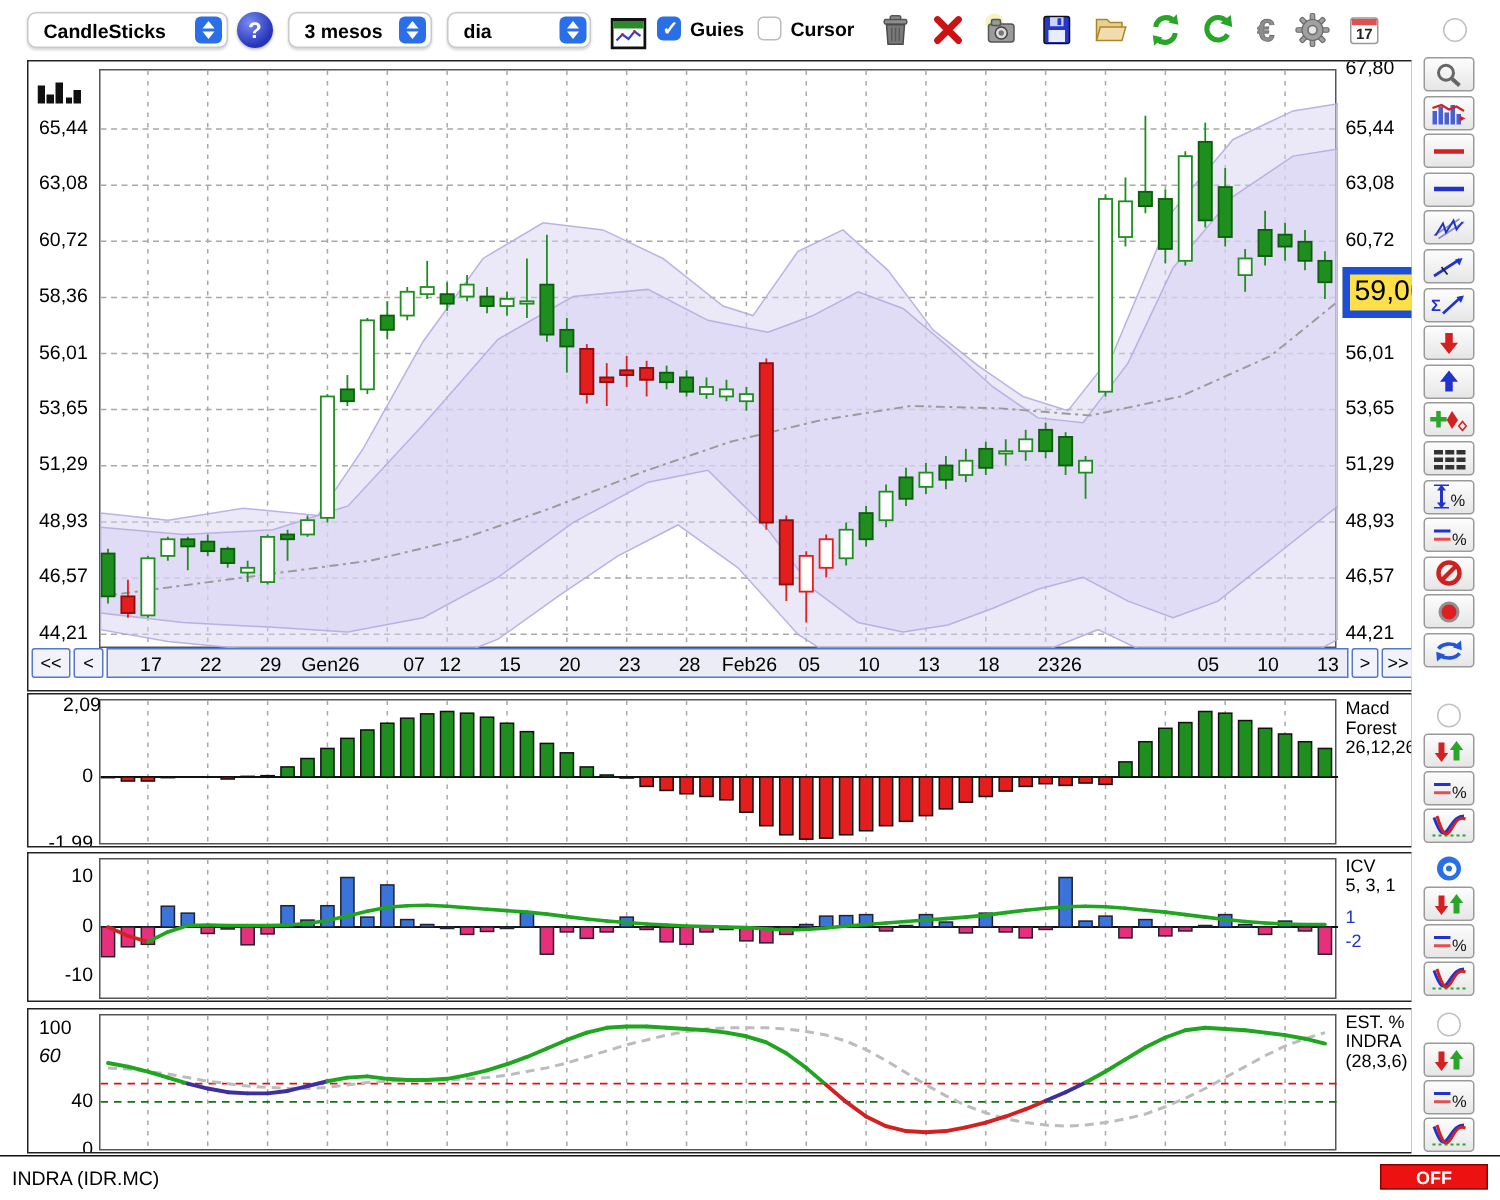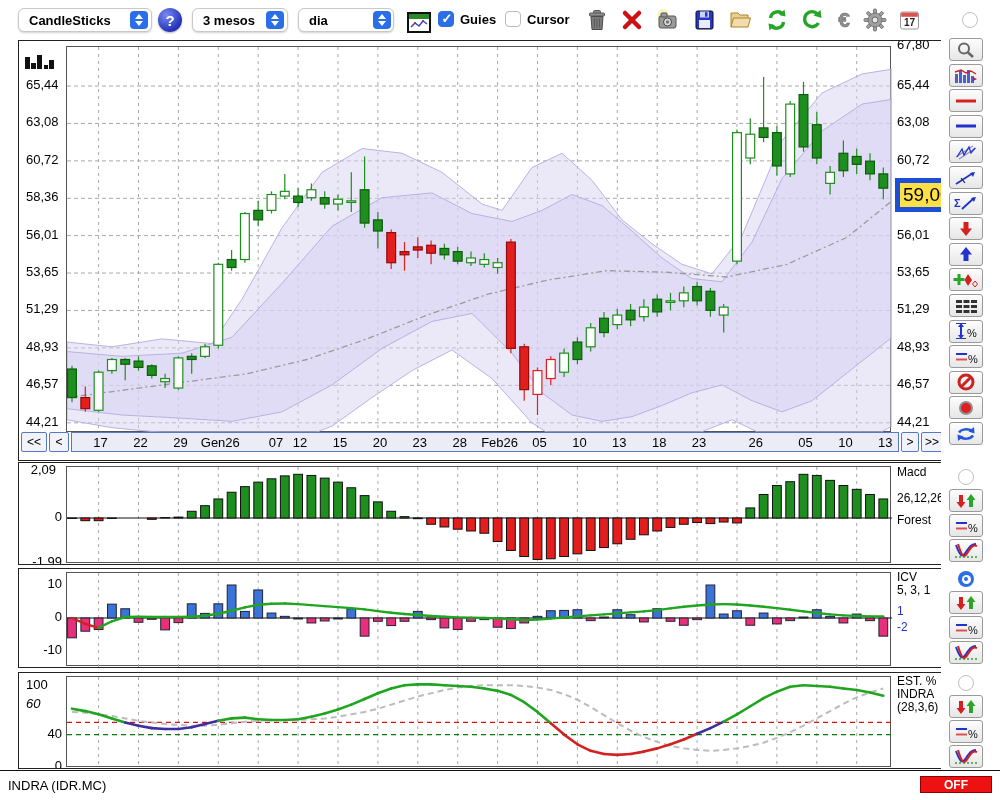--- a/index.html
+++ b/index.html
@@ -357,21 +357,21 @@
         <div class="tick" style="left: 246px;">15</div>
         <div class="tick" style="left: 285.9px;">20</div>
         <div class="tick" style="left: 325.8px;">23</div>
         <div class="tick" style="left: 365.7px;">28</div>
         <div class="tick" style="left: 405.6px;">Feb26</div>
         <div class="tick" style="left: 445.5px;">05</div>
         <div class="tick" style="left: 485.4px;">10</div>
         <div class="tick" style="left: 525.3px;">13</div>
         <div class="tick" style="left: 565.2px;">18</div>
         <div class="tick" style="left: 605.1px;">23</div>
-        <div class="tick" style="left: 647px; text-align: right;">26</div>
+        <div class="tick" style="left: 620px;">26</div>
         <div class="tick" style="left: 711.5px;">05</div>
         <div class="tick" style="left: 751.4px;">10</div>
         <div class="tick" style="left: 791.3px;">13</div>
       </div>
     <div class="btn" style="left:880px;width:18px;">&gt;</div>
     <div class="btn" style="left:900px;width:22px;">&gt;&gt;</div>
   </div>
 <div class="axis-label" style="left: 7px; top: 36px;">65,44</div>
     <div class="axis-label" style="left: 878px; top: 36px;">65,44</div>
     <div class="axis-label" style="left: 7px; top: 73.44px;">63,08</div>
@@ -475,23 +475,23 @@
         <rect x="732.1" y="7.32" width="8.8" height="43.68" fill="#1e8e1e" stroke="#111" stroke-width="1"></rect>
         <rect x="745.4000000000001" y="8.440000000000005" width="8.8" height="42.559999999999995" fill="#1e8e1e" stroke="#111" stroke-width="1"></rect>
         <rect x="758.7" y="13.368000000000002" width="8.8" height="37.632" fill="#1e8e1e" stroke="#111" stroke-width="1"></rect>
         <rect x="772.0000000000001" y="18.520000000000003" width="8.8" height="32.48" fill="#1e8e1e" stroke="#111" stroke-width="1"></rect>
         <rect x="785.3000000000001" y="22.328000000000003" width="8.8" height="28.671999999999997" fill="#1e8e1e" stroke="#111" stroke-width="1"></rect>
         <rect x="798.6" y="27.48" width="8.8" height="23.52" fill="#1e8e1e" stroke="#111" stroke-width="1"></rect>
         <rect x="811.9000000000001" y="31.96" width="8.8" height="19.04" fill="#1e8e1e" stroke="#111" stroke-width="1"></rect>
       </svg>
     </div>
   <div class="rlabel" style="top:3px;">Macd</div>
-  <div class="rlabel" style="top:16px;margin-top:35px;">Forest</div>
+  <div class="rlabel" style="top:16px;">Forest</div>
   <div class="rlabel" style="top:29px;">26,12,26</div>
-<div class="axis-label" style="left: 1px; top: -0.816px; width: 36px; text-align: right;">2,09</div>
+<div class="axis-label" style="left: 23px; top: -0.816px; width: 36px; text-align: left;">2,09</div>
     <div class="axis-label" style="left: 7px; top: 46px; width: 36px; text-align: right;">0</div>
     <div class="axis-label" style="left: 7px; top: 90.576px; width: 36px; text-align: right;">-1,99</div>
   </div>
 
 <div id="p-icv" class="chartbox" style="top:568px;height:100px;">
   <div class="ptitle" style="left:60px;top:6px;">Indice Calidad Vela</div>
   <div id="icv-plot" class="plot" style="left:47px;top:3px;width:825px;height:94px;">
       <svg width="825" height="94">
         <line x1="31.6" y1="0" x2="31.6" y2="94" stroke="#a8a8a8" stroke-width="1" stroke-dasharray="3 4"></line>
         <line x1="71.5" y1="0" x2="71.5" y2="94" stroke="#a8a8a8" stroke-width="1" stroke-dasharray="3 4"></line>

